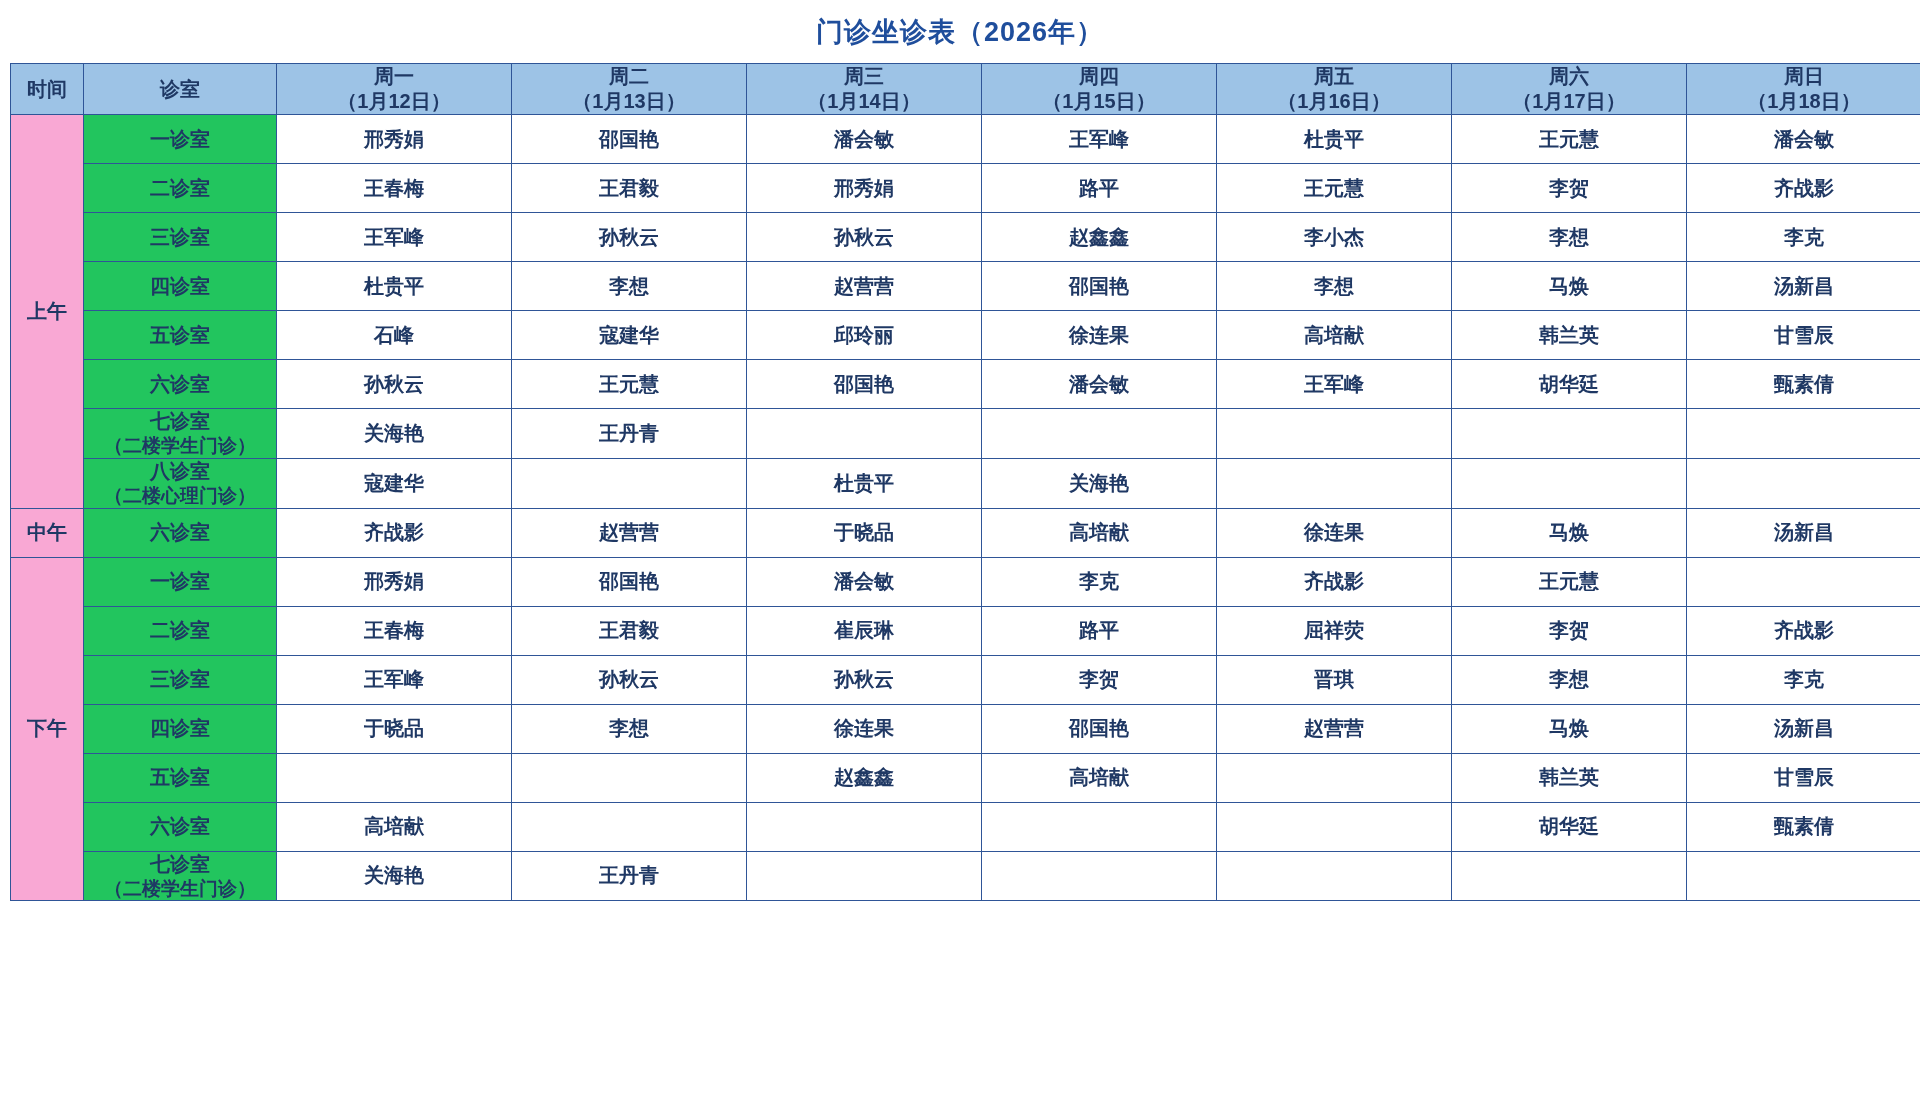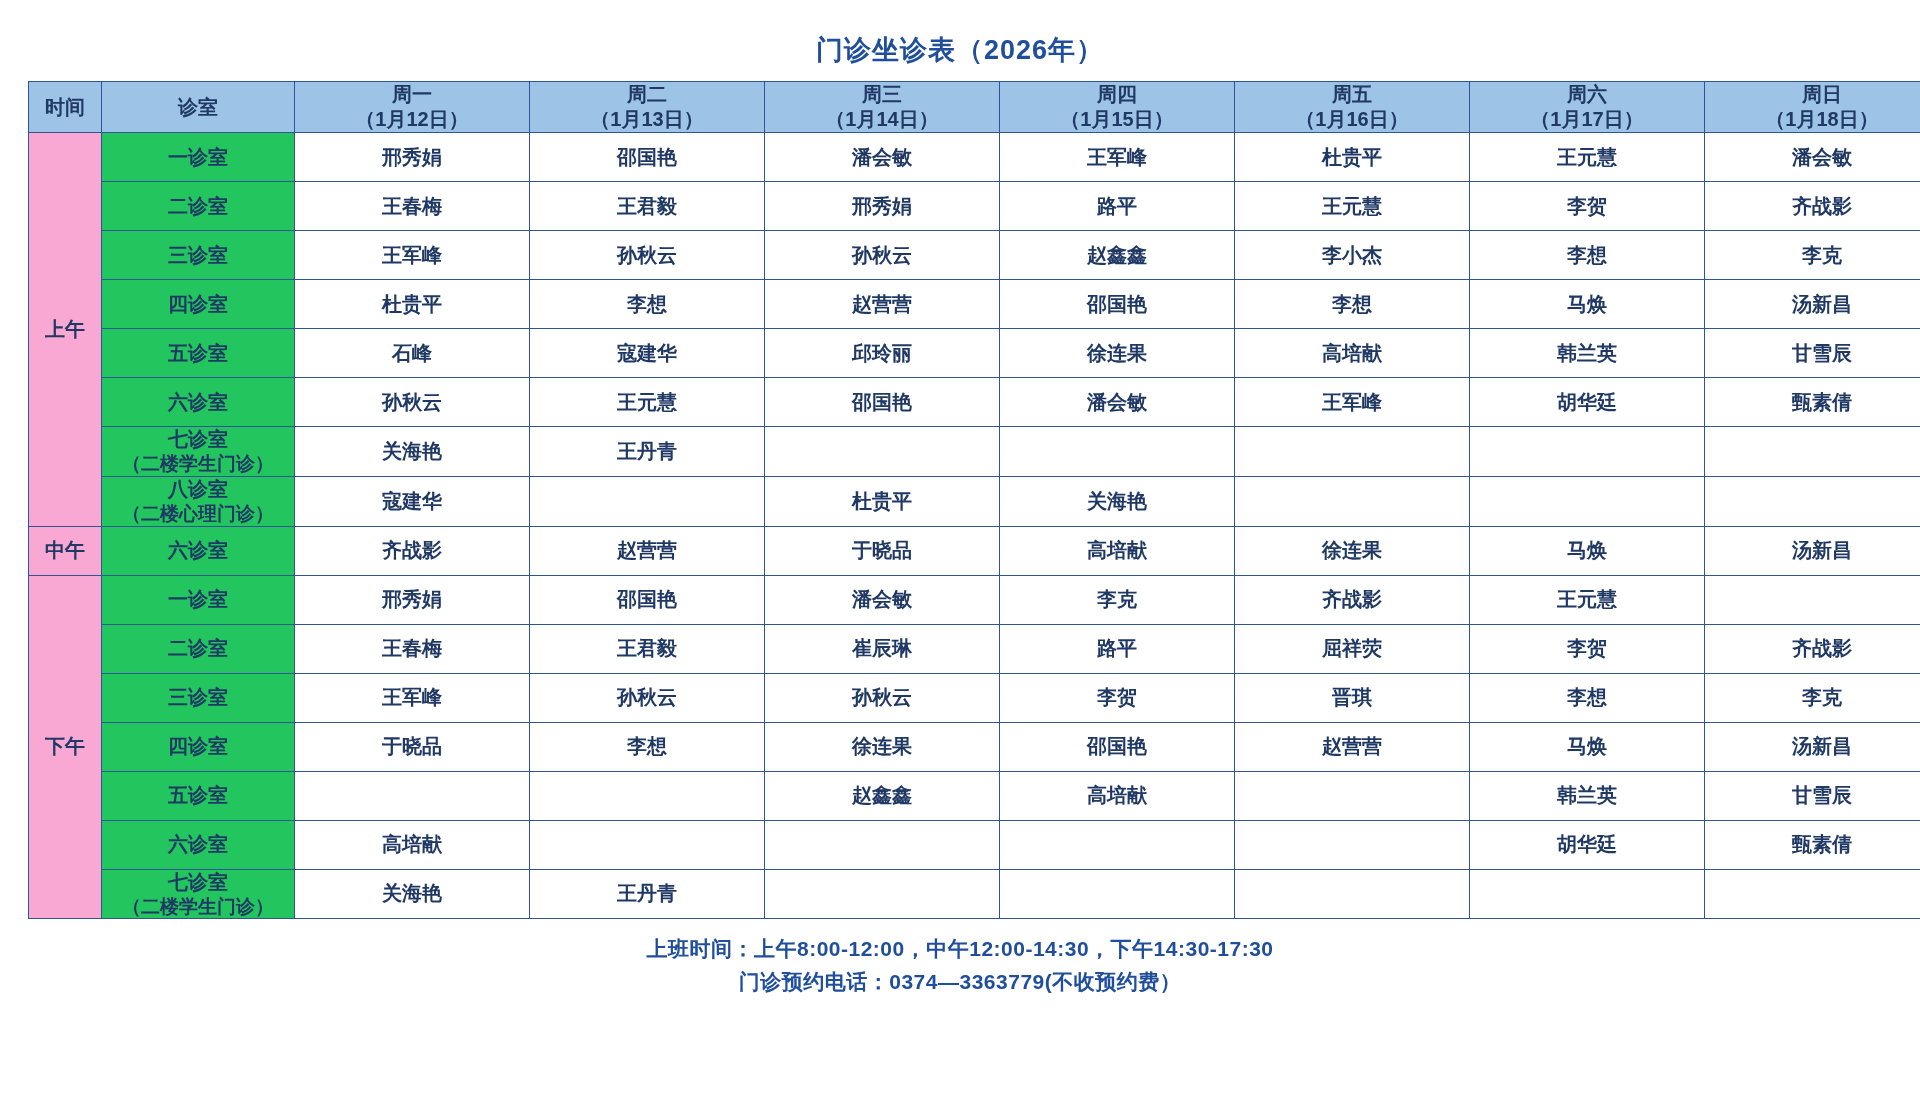--- a/index.html
+++ b/index.html
@@ -10,21 +10,21 @@
   body {
     width: 1920px;
     height: 1097px;
     font-family: "Liberation Sans", "DejaVu Sans", sans-serif;
     color: #1f3864;
   }
   .sheet {
     width: 1920px;
     height: 1097px;
     box-sizing: border-box;
-    padding: 18px;
+    padding: 0;
     background: #ffffff;
     position: relative;
   }
   .title {
     text-align: center;
     font-size: 27px;
     font-weight: bold;
     color: #1f4e9c;
     letter-spacing: 1px;
     padding: 14px 0 13px 0;
@@ -286,18 +286,14 @@
           <td class="cell">王丹青</td>
           <td class="cell"></td>
           <td class="cell"></td>
           <td class="cell"></td>
           <td class="cell"></td>
           <td class="cell"></td>
         </tr>
       </tbody>
   </table>
 
-  <div class="footer">
-    <div>上班时间：上午8:00-12:00，中午12:00-14:30，下午14:30-17:30</div>
-    <div>门诊预约电话：0374—3363779(不收预约费）</div>
-  </div>
 
 </div>
 
 </body></html>

